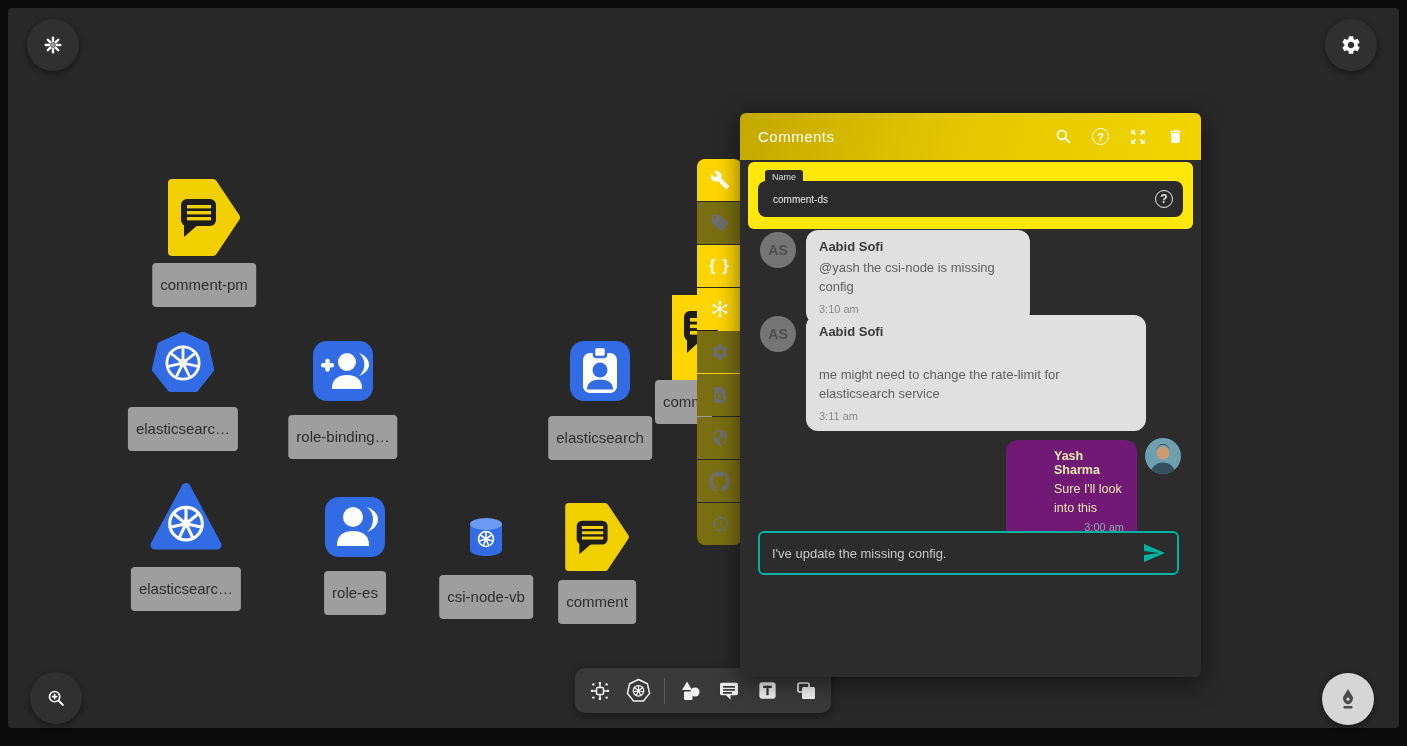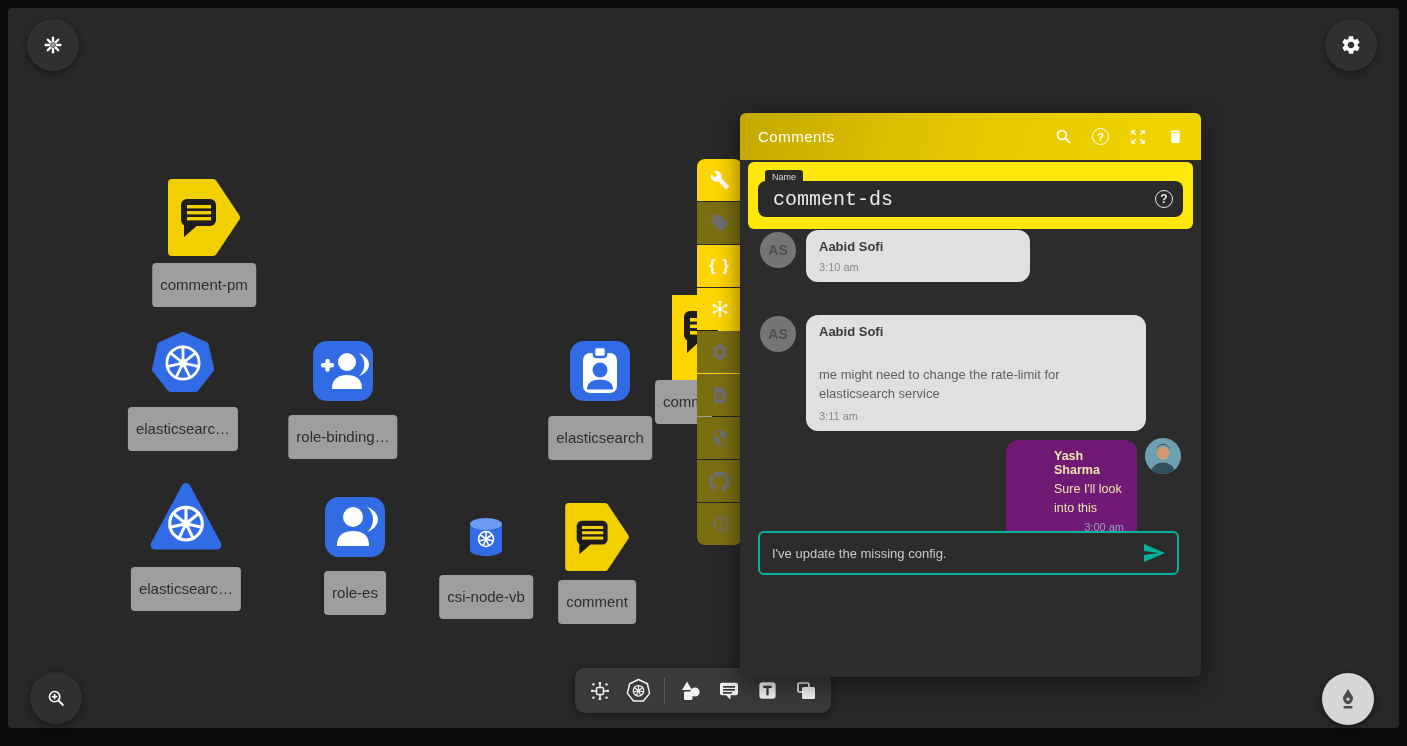--- a/index.html
+++ b/index.html
@@ -50,21 +50,21 @@
   .panel-header-icons { display:flex; align-items:center; gap:19px; margin-right:16px; color:#fff; }
   .ph-icon { width:19px; height:19px; display:flex; align-items:center; justify-content:center; cursor:pointer; }
   .help-ring { width:17px; height:17px; border:1.7px solid currentColor; border-radius:50%;
                display:flex; align-items:center; justify-content:center;
                font-size:11px; font-weight:bold; }
 
   .name-section { position:absolute; left:8px; top:49px; width:445px; height:67px;
                   background:#ffe70a; border-radius:6px; }
   .name-input { position:absolute; left:10px; top:19px; width:425px; height:36px;
                 background:#2b2b2b; border:none; border-radius:8px; color:#ececec;
-                font-size:20px; padding:0 16px 0 15px; font-family:Liberation Mono, monospace; }
+                font-size:10px; padding:0 16px 0 15px; font-family:Liberation Sans, sans-serif; }
   .name-tab { position:absolute; left:17px; top:8px; background:#2b2b2b; color:#dddddd;
               font-size:9px; padding:2px 7px; border-radius:3px 3px 0 0; }
   .name-help { position:absolute; right:20px; top:28px; color:#e8e8e8; }
 
   .avatar { position:absolute; width:36px; height:36px; border-radius:50%; background:#757575;
             color:#4d4d4d; font-weight:bold; font-size:14px;
             display:flex; align-items:center; justify-content:center; }
   .bubble { position:absolute; background:#e0e0e0; border-radius:12px; padding:9px 13px; }
   .bubble .author { font-size:13px; font-weight:bold; color:#3a3a3a; }
   .bubble .text   { font-size:13px; color:#606060; margin-top:4px; line-height:19px; }
@@ -370,20 +370,21 @@
 
   <div class="name-section">
     <input class="name-input" type="text" value="comment-ds" style="">
     <span class="name-tab">Name</span>
     <span class="name-help help-ring" style="width:18px;height:18px;font-size:12px;">?</span>
   </div>
 
   <div class="avatar" style="left:20px; top:119px;">AS</div>
   <div class="bubble" style="left:66px; top:117px; width:224px;">
     <div class="author">Aabid Sofi</div>
+    <div class="text">@yash the csi-node is missing config</div>
     <div class="time">3:10 am</div>
   </div>
 
   <div class="avatar" style="left:20px; top:203px;">AS</div>
   <div class="bubble" style="left:66px; top:202px; width:340px;">
     <div class="author">Aabid Sofi</div>
     <div class="text" style="margin-top:26px;">me might need to change the rate-limit for elasticsearch service</div>
     <div class="time">3:11 am</div>
   </div>
 

